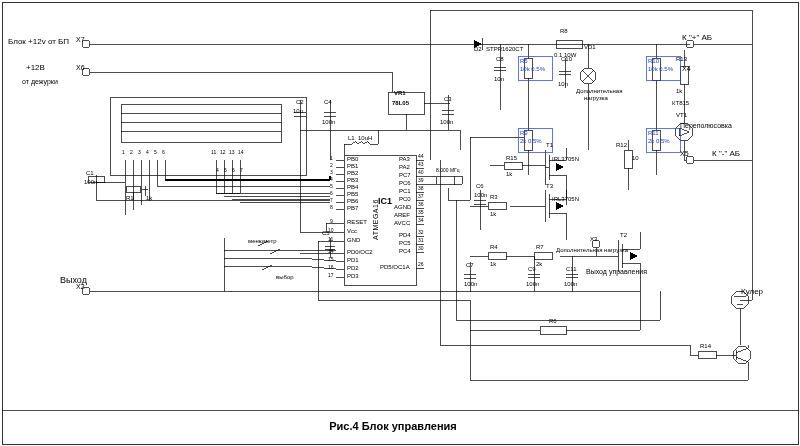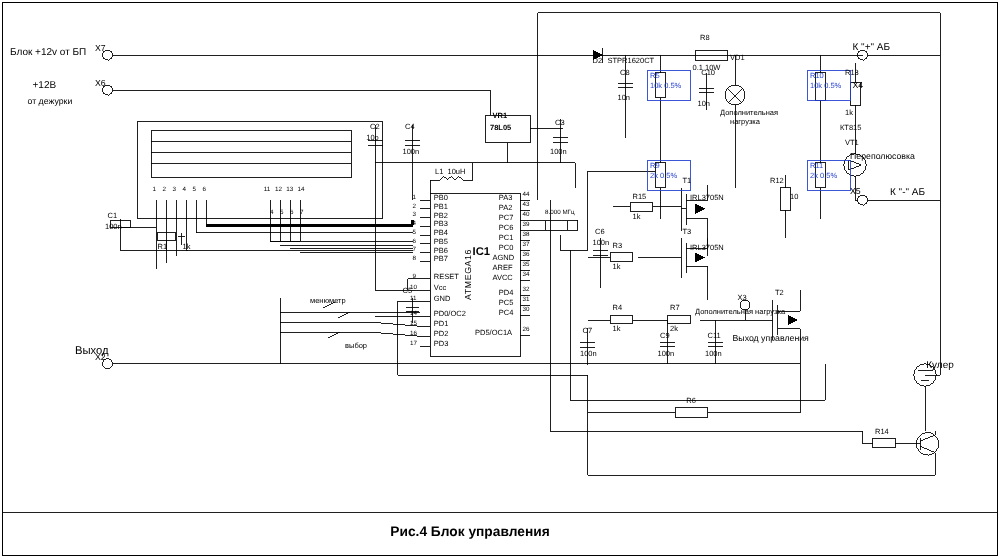--- a/index.html
+++ b/index.html
@@ -7,21 +7,21 @@
          font-family:"Liberation Sans", sans-serif; color:#000; }
   #sheet { position:relative; width:800px; height:446px; }
   svg#schematic { position:absolute; left:0; top:0; width:800px; height:446px; }
   .lbl { position:absolute; font-size:6px; line-height:1.05; white-space:nowrap; color:#000; }
   .lbl.b { font-weight:bold; }
   .lbl.blue { color:#1f3fd0; }
   .lbl.sz7 { font-size:7px; }
   .lbl.sz8 { font-size:8px; }
   .lbl.sz9 { font-size:9px; }
   .lbl.sz5 { font-size:5px; }
-  .caption { position:absolute; left:0; width:752px; text-align:center;
+  .caption { position:absolute; left:17px; width:752px; text-align:center;
              font-size:11px; font-weight:bold; }
   .ic-name { position:absolute; font-size:9px; font-weight:bold; }
   .ic-vert { position:absolute; font-size:7px; letter-spacing:0.5px;
              transform:rotate(-90deg); transform-origin:0 0; white-space:nowrap; }
 </style>
 </head>
 <body>
 
 <div id="sheet">
 

